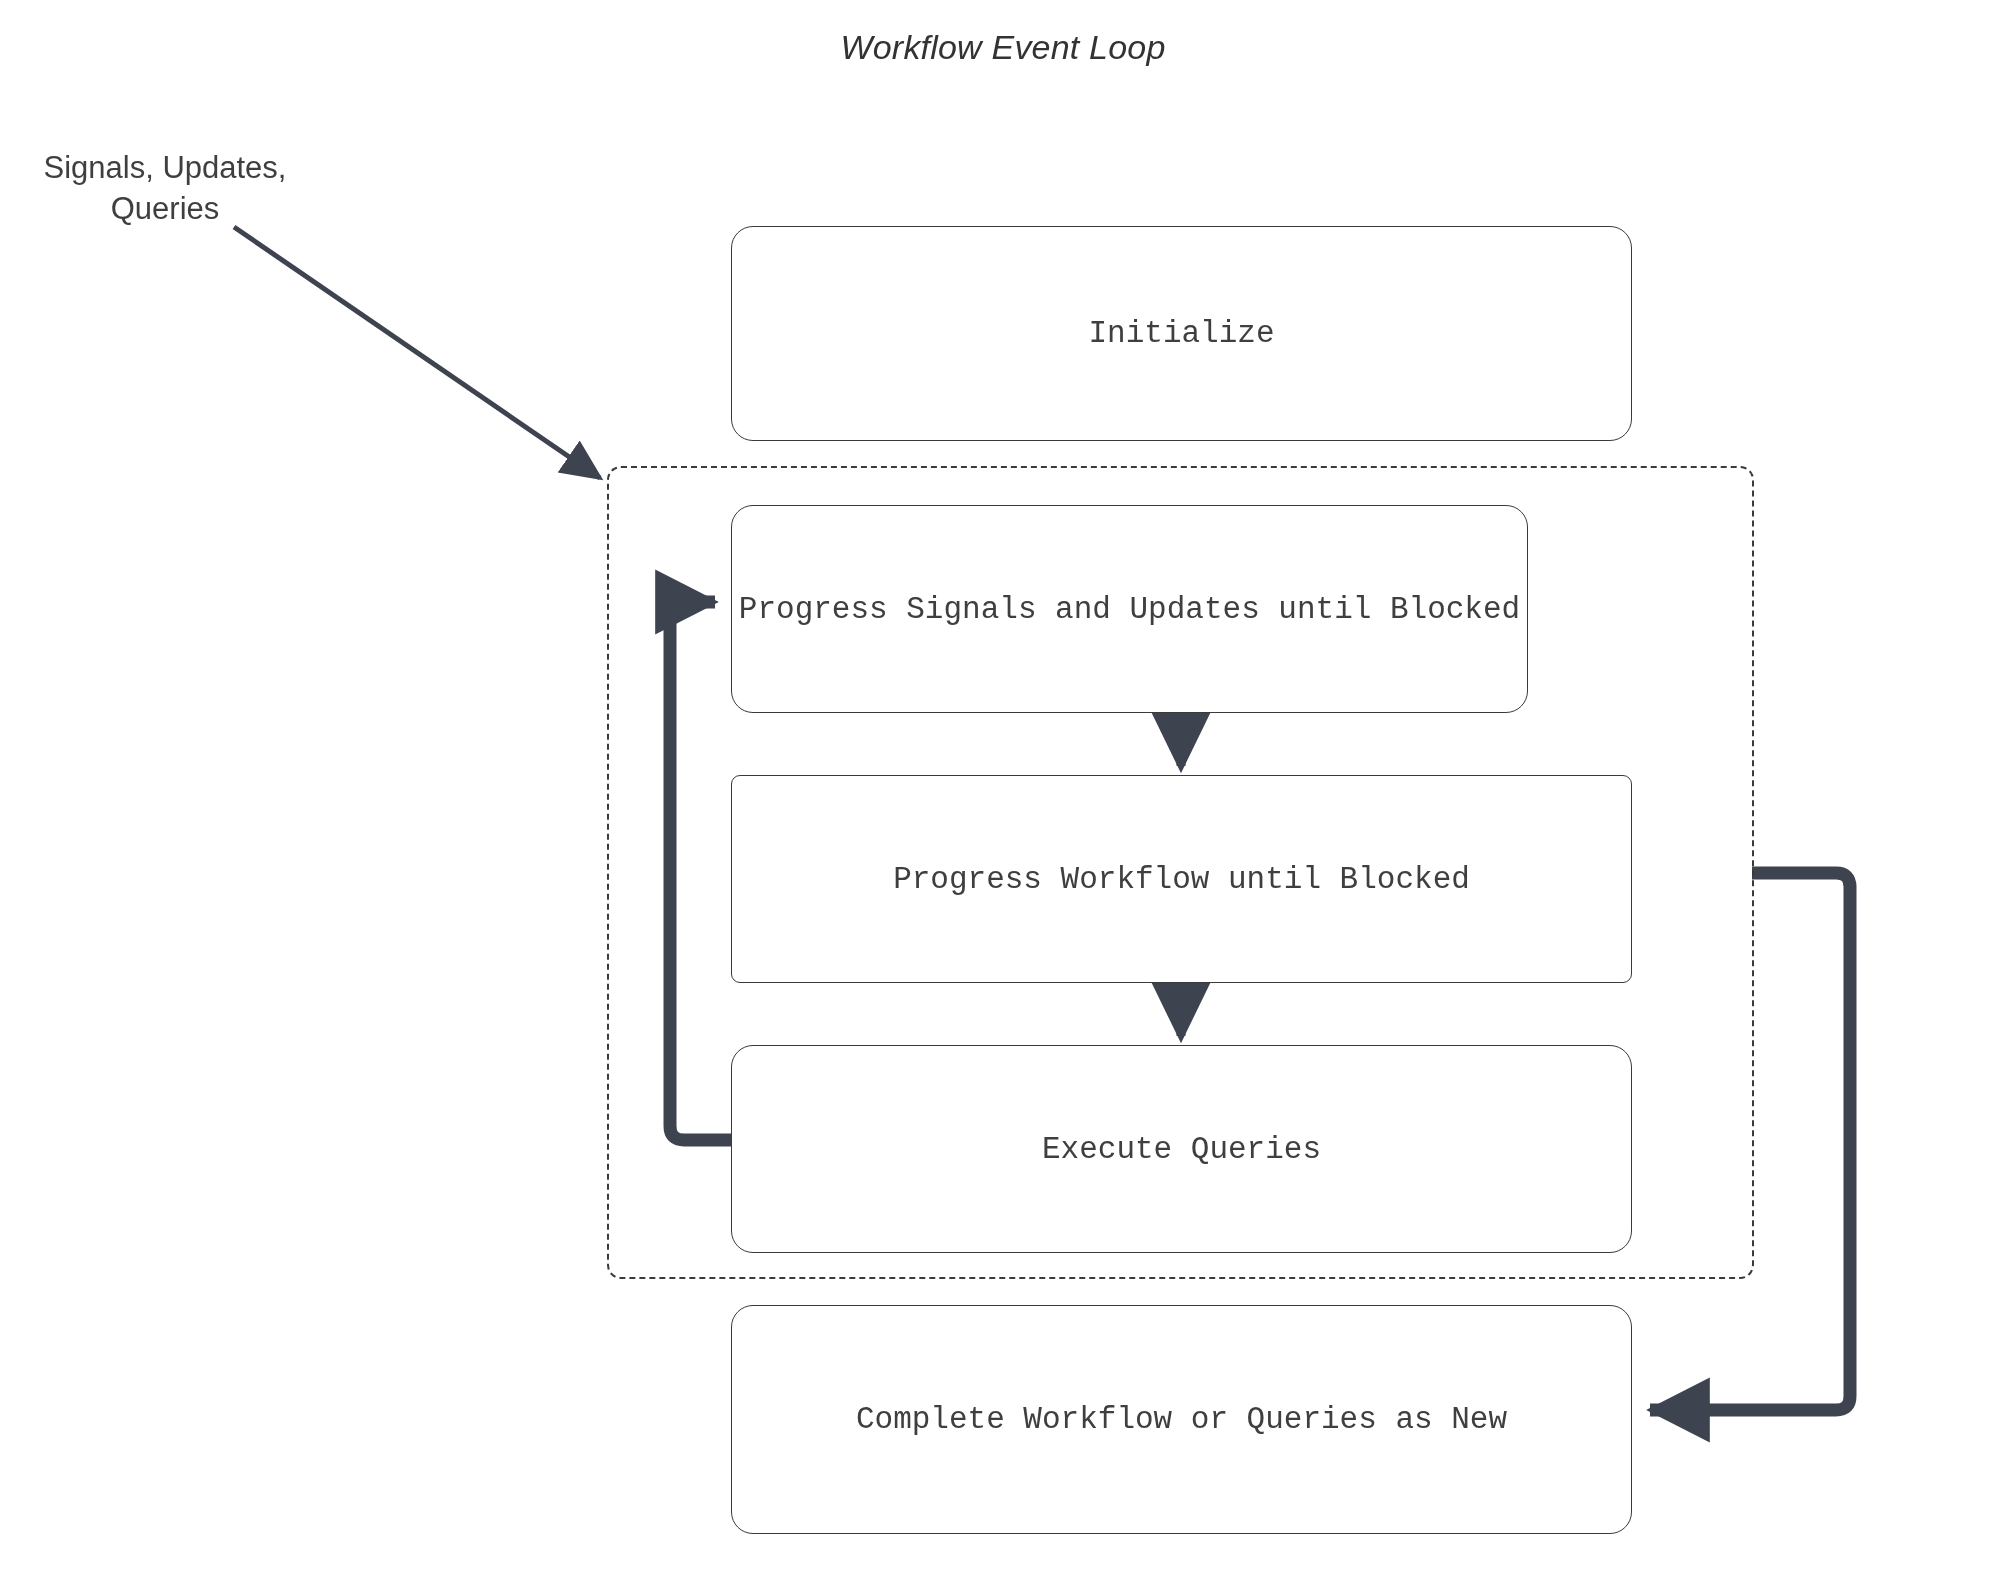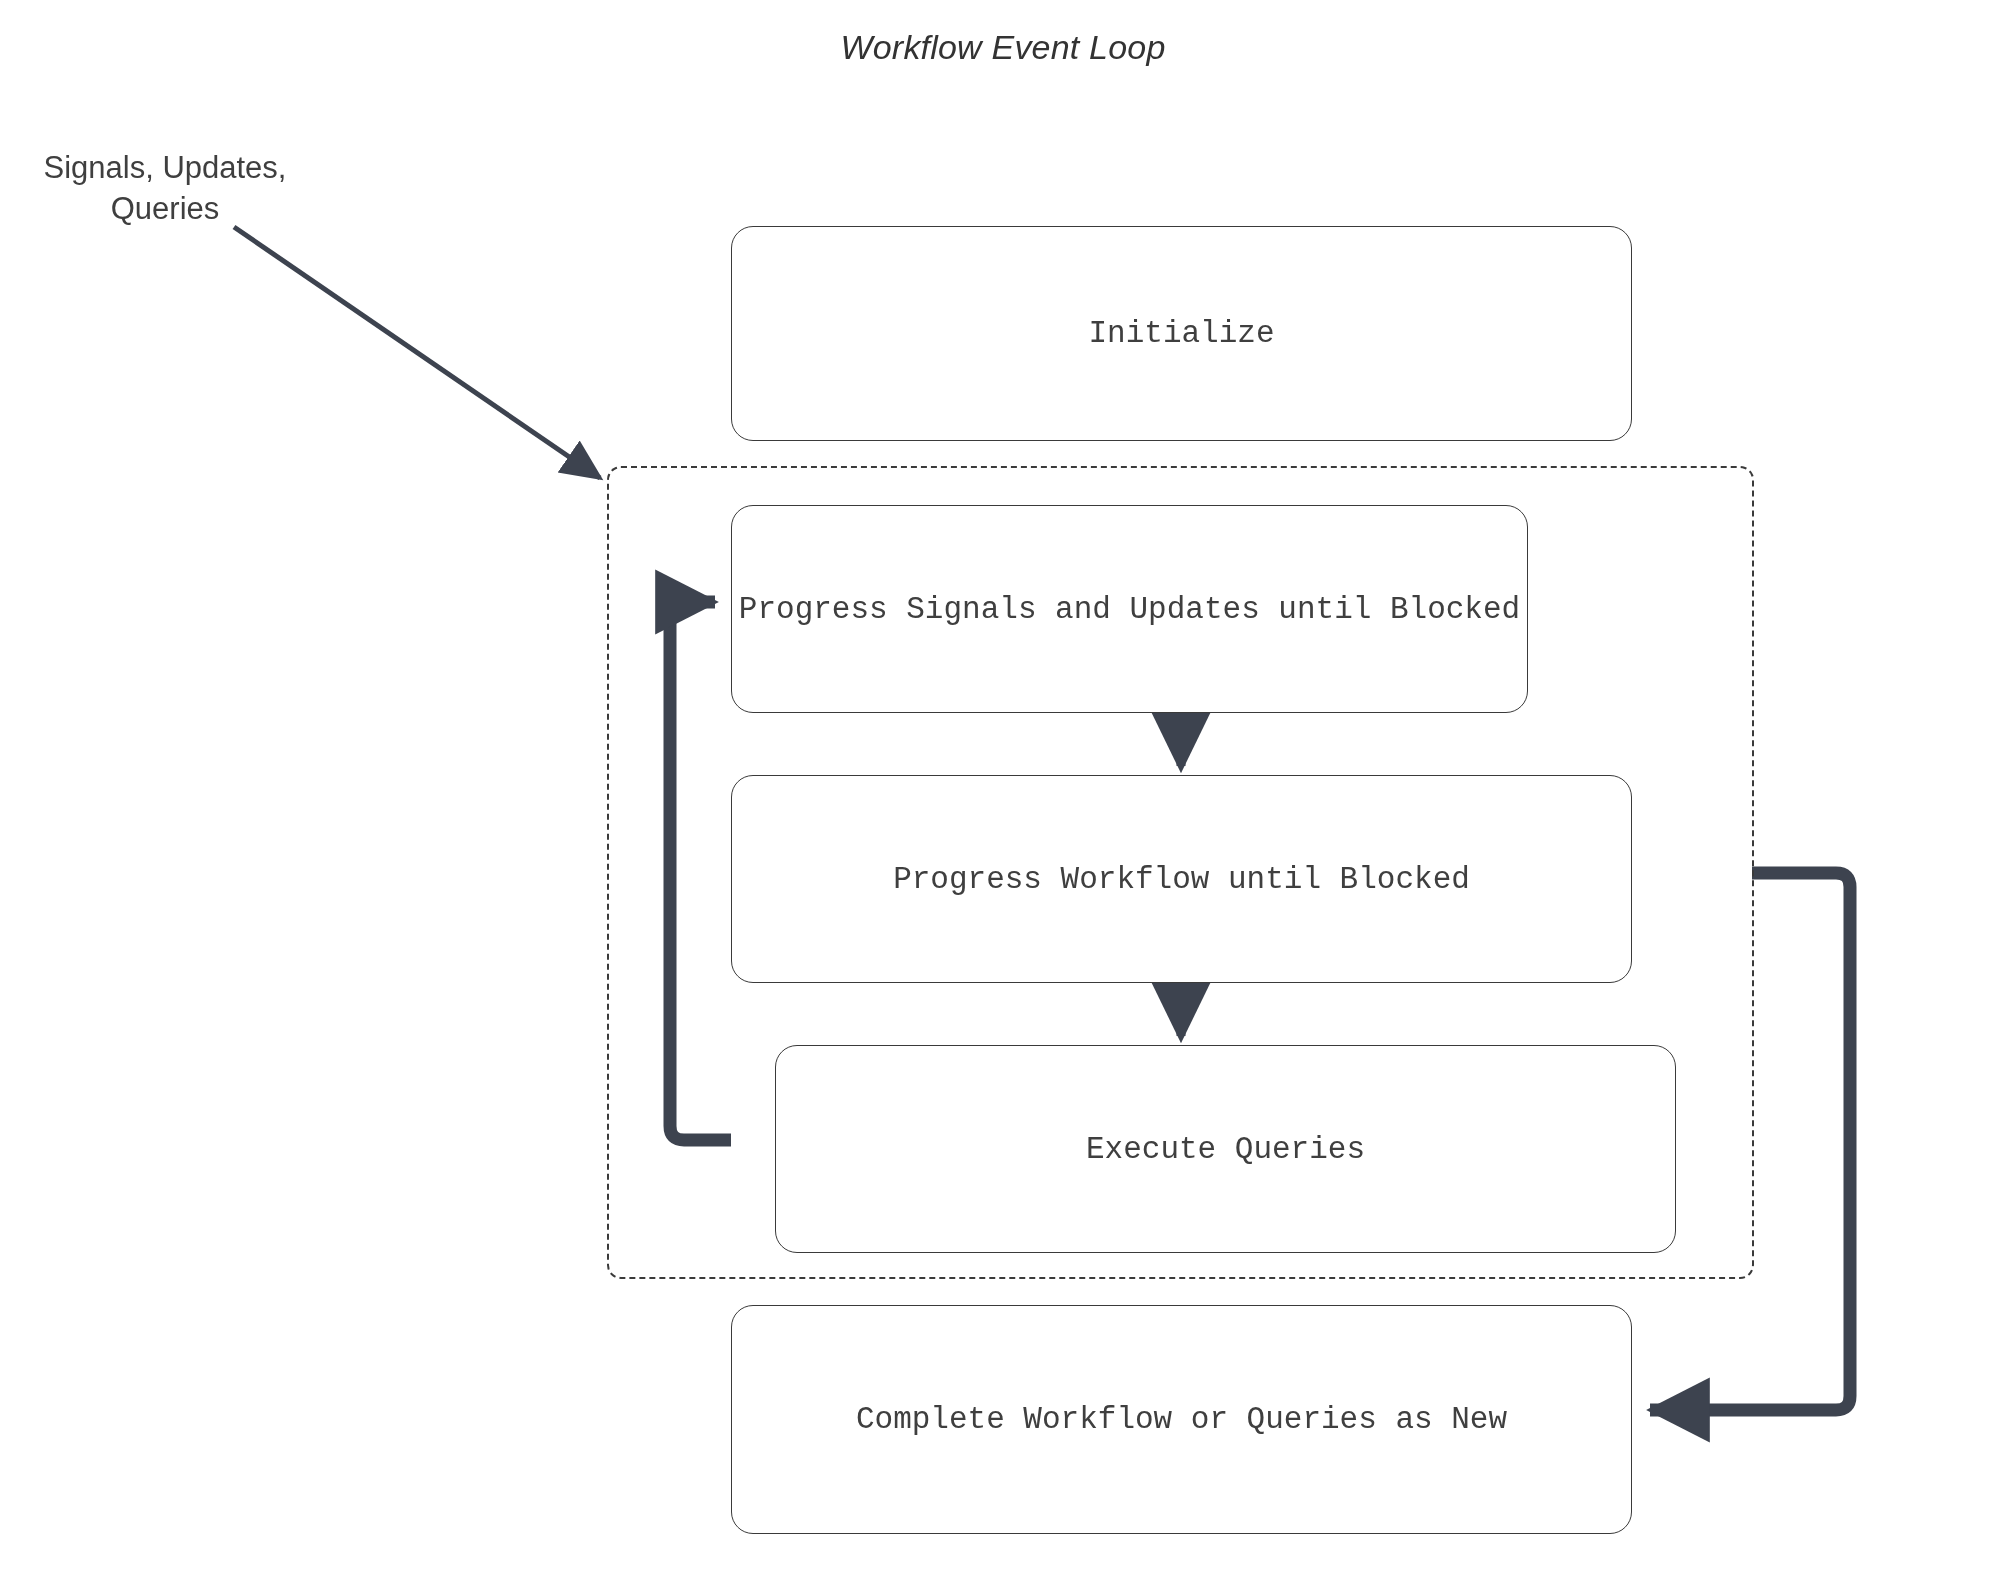--- a/index.html
+++ b/index.html
@@ -60,22 +60,22 @@
   .node-label {
     font-size: 31px;
     color: #3f3f3f;
     text-align: center;
     padding: 0 18px;
     white-space: nowrap;
     font-family: Liberation Mono, monospace;
   }
   .node-initialize   { left: 731px; top: 226px;  width: 901px; height: 215px; }
   .node-progress-su  { left: 731px; top: 505px;  width: 797px; height: 208px; }
-  .node-progress-wf  { left: 731px; top: 775px;  width: 901px; height: 208px; }
-  .node-execute-q    { left: 731px; top: 1045px; width: 901px; height: 208px; margin-left: 44px; }
+  .node-progress-wf  { left: 731px; top: 775px;  width: 901px; height: 208px; border-radius: 9px; }
+  .node-execute-q    { left: 731px; top: 1045px; width: 901px; height: 208px; }
   .node-complete     { left: 731px; top: 1305px; width: 901px; height: 229px; }
   .loop-container {
     position: absolute;
     left: 607px;
     top: 466px;
     width: 1147px;
     height: 813px;
     box-sizing: border-box;
     border: 2px dashed #3a3a3a;
     border-radius: 14px;

